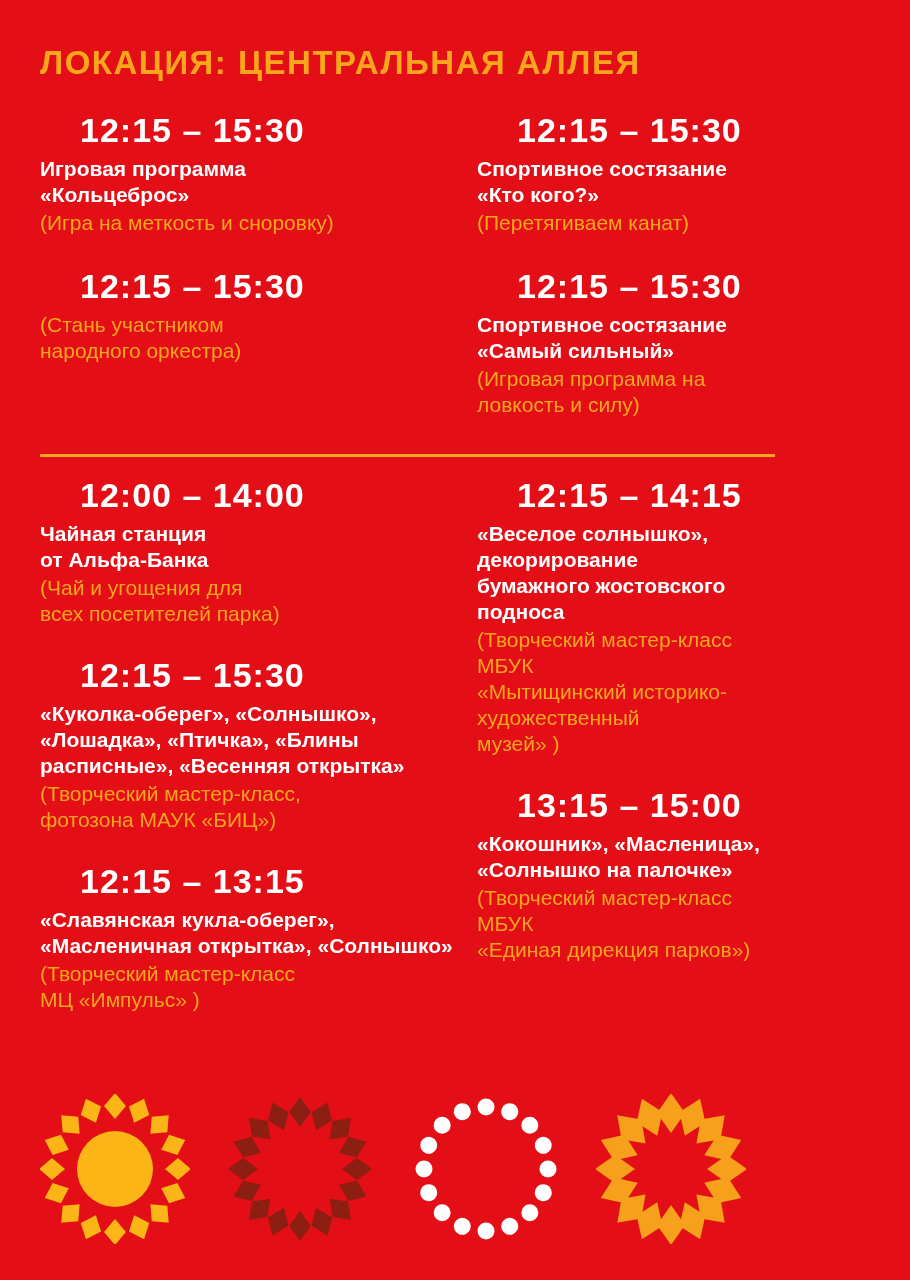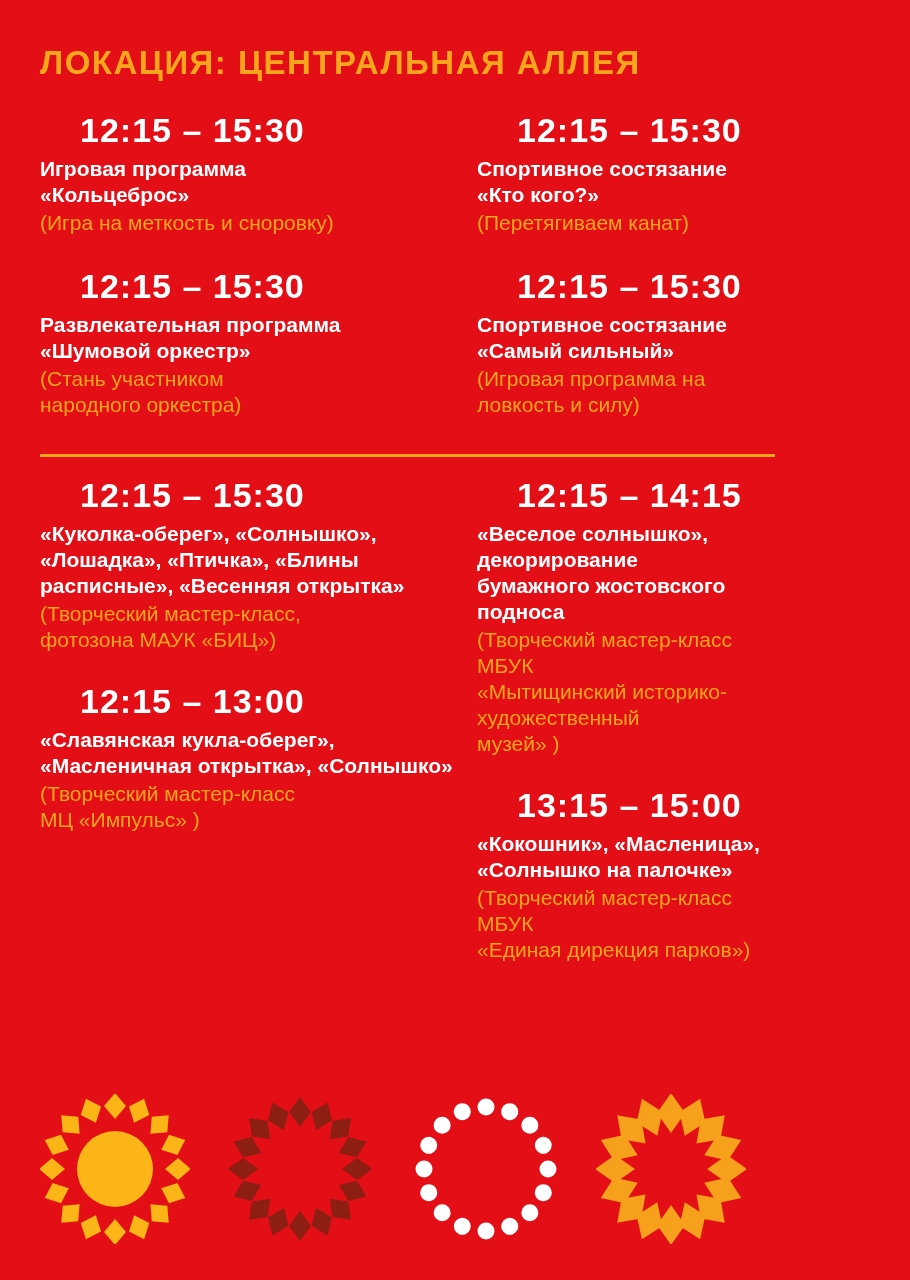--- a/index.html
+++ b/index.html
@@ -92,49 +92,54 @@
       <div class="event-note">(Игра на меткость и сноровку)</div>
     </div>
     <div class="event">
       <div class="event-time">12:15 – 15:30</div>
       <div class="event-title">Спортивное состязание
 «Кто кого?»</div>
       <div class="event-note">(Перетягиваем канат)</div>
     </div>
     <div class="event">
       <div class="event-time">12:15 – 15:30</div>
-      <div class="event-title">Развлекательная программа
-«Шумовой оркестр»</div>
       <div class="event-note">(Стань участником
 народного оркестра)</div>
     </div>
     <div class="event">
       <div class="event-time">12:15 – 15:30</div>
       <div class="event-title">Спортивное состязание
 «Самый сильный»</div>
       <div class="event-note">(Игровая программа на
 ловкость и силу)</div>
     </div>
   </div>
 
   <div class="divider"></div>
 
 
   <div class="cols">
     <div class="col">
+      <div class="event">
+        <div class="event-time">12:00 – 14:00</div>
+        <div class="event-title">Чайная станция
+от Альфа-Банка</div>
+        <div class="event-note">(Чай и угощения для
+всех посетителей парка)</div>
+      </div>
       <div class="event">
         <div class="event-time">12:15 – 15:30</div>
         <div class="event-title">«Куколка-оберег», «Солнышко»,
 «Лошадка», «Птичка», «Блины
 расписные», «Весенняя открытка»</div>
         <div class="event-note">(Творческий мастер-класс,
 фотозона МАУК «БИЦ»)</div>
       </div>
       <div class="event">
-        <div class="event-time">12:15 – 13:00</div>
+        <div class="event-time">12:15 – 13:15</div>
         <div class="event-title">«Славянская кукла-оберег»,
 «Масленичная открытка», «Солнышко»</div>
         <div class="event-note">(Творческий мастер-класс
 МЦ «Импульс» )</div>
       </div>
     </div>
     <div class="col">
       <div class="event">
         <div class="event-time">12:15 – 14:15</div>
         <div class="event-title">«Веселое солнышко», декорирование

